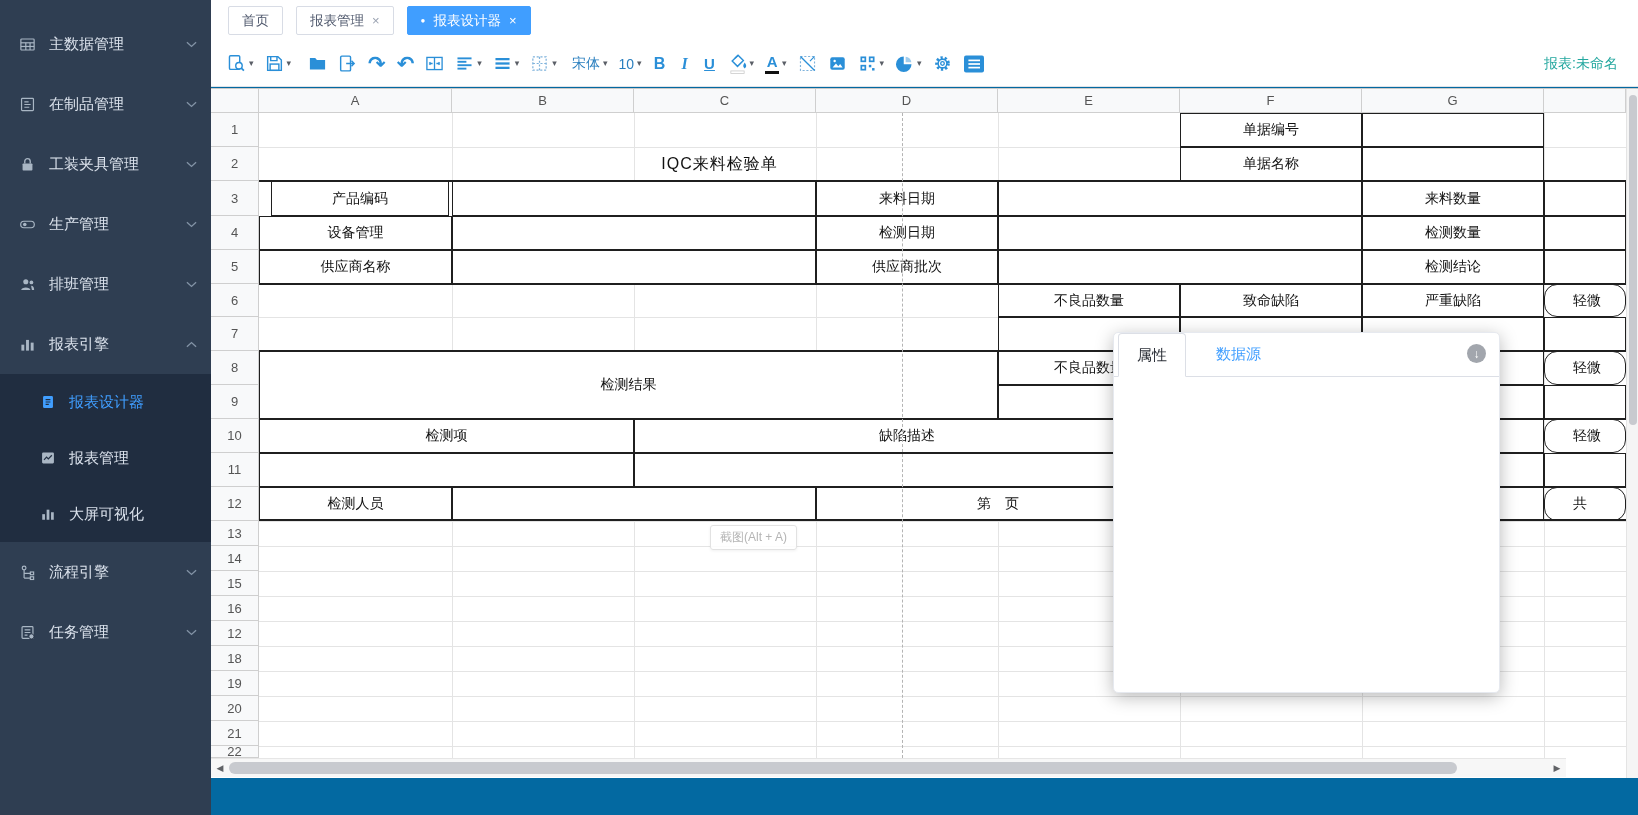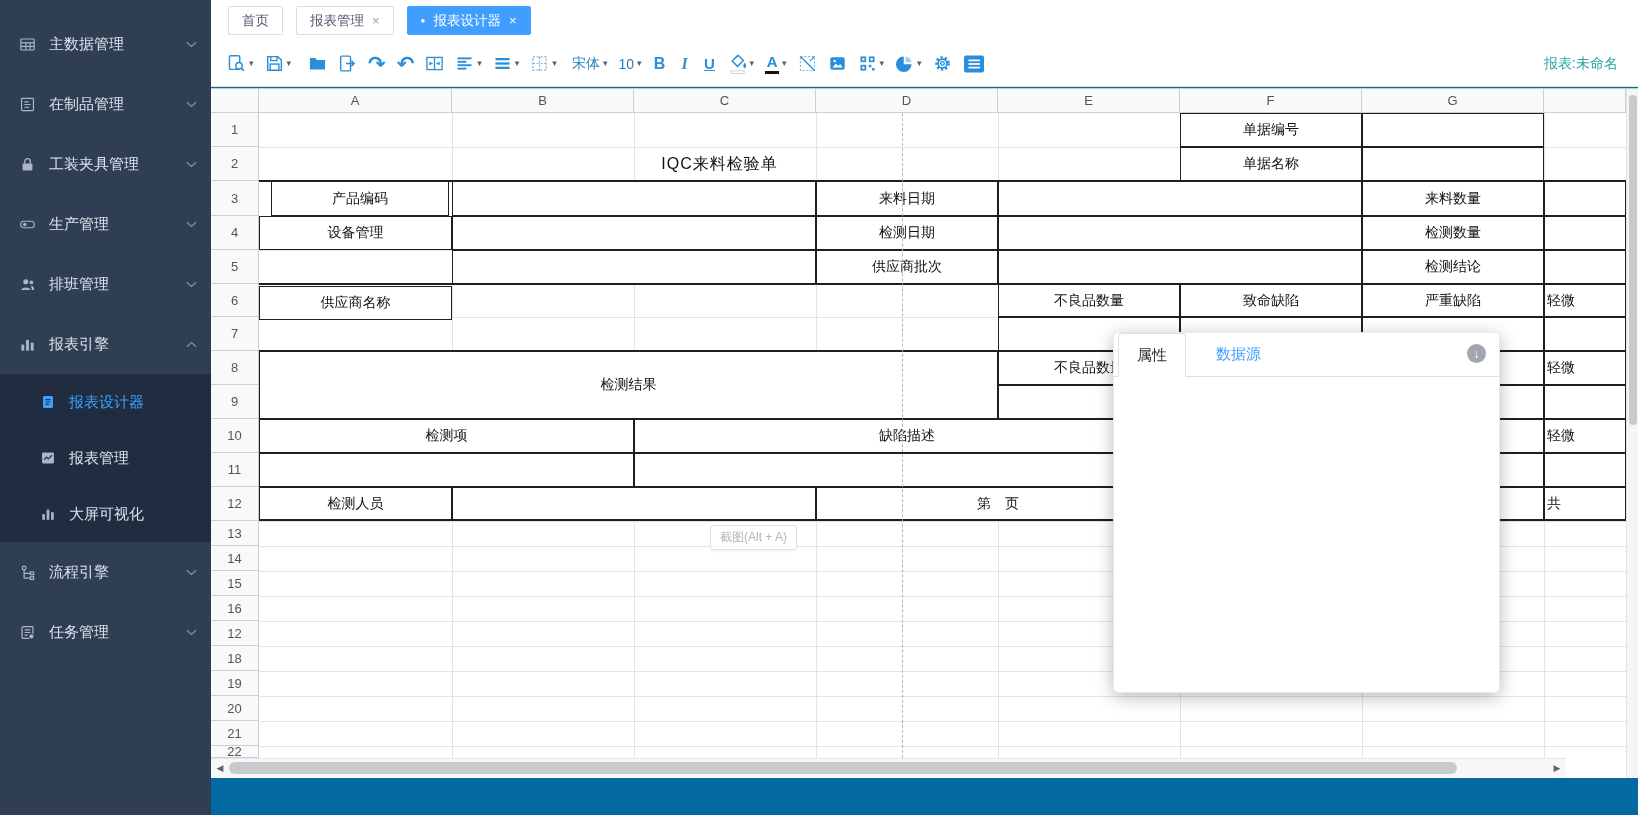--- a/index.html
+++ b/index.html
@@ -49,21 +49,21 @@
   .fc-bar{width:14px;height:3px;background:#111;margin-top:2px;}
   .report-label{margin-left:auto;font-size:14px;color:#23a79f;padding-right:6px;white-space:nowrap;}
 
   
   .sheet{position:absolute;left:0;top:88px;width:1427px;height:689px;background:#fff;overflow:hidden;border-top:1px solid #c9c9c9;}
   .corner,.colhdr,.rowhdr{position:absolute;box-sizing:border-box;background:#f8f9fa;border-right:1px solid #cfcfcf;border-bottom:1px solid #cfcfcf;display:flex;align-items:center;justify-content:center;font-size:13px;color:#555;z-index:5;}
   .gl{position:absolute;background:#e4e4e4;z-index:1;}
   .cell{position:absolute;box-sizing:border-box;background:#fff;border:1px solid #1f1f1f;display:flex;align-items:center;justify-content:center;font-size:14px;color:#111;z-index:2;overflow:hidden;white-space:nowrap;}
   .cell.plain{border:none;background:transparent;}
   .cell.title{font-size:16px;letter-spacing:1px;}
-  .cell.left{justify-content:flex-start;padding-left:2px;}
+  .cell.left{justify-content:flex-start;padding-left:28px;border-radius:13px;}
   .thk{position:absolute;background:#1f1f1f;z-index:3;}
   .print-guide{position:absolute;left:691px;top:24px;height:645px;width:0;border-left:1px dashed #b4b4b4;z-index:4;}
   .snip-tooltip{position:absolute;left:499px;top:436px;z-index:6;background:rgba(255,255,255,0.88);border:1px solid #e2e2e2;border-radius:3px;padding:3px 9px;font-size:12px;color:#b5b5b5;box-shadow:0 1px 3px rgba(0,0,0,0.06);}
 
   
   .float-panel{position:absolute;left:902px;top:243px;width:387px;height:361px;background:#fff;border:1px solid #e6e9ef;border-radius:5px;box-shadow:0 4px 18px rgba(0,0,0,0.28);z-index:10;box-sizing:border-box;}
   .fp-tabs{position:relative;height:44px;border-bottom:1px solid #dcdfe6;display:flex;align-items:stretch;padding-left:4px;box-sizing:border-box;}
   .fp-tab{display:flex;align-items:center;padding:0 18px;font-size:15px;cursor:pointer;}
   .fp-tab.active{border:1px solid #dcdfe6;border-bottom:1px solid #fff;margin-bottom:-1px;border-radius:4px 4px 0 0;background:#fff;color:#2c3038;}
   .fp-tab.link{color:#409eff;margin-left:12px;}
@@ -540,21 +540,21 @@
         <div class="cell" style="left: 605px; top: 92px; width: 182px; height: 35px;">来料日期</div>
         <div class="cell" style="left: 787px; top: 92px; width: 364px; height: 35px;"></div>
         <div class="cell" style="left: 1151px; top: 92px; width: 182px; height: 35px;">来料数量</div>
         <div class="cell" style="left: 1333px; top: 92px; width: 82px; height: 35px;"></div>
         <div class="cell" style="left: 48px; top: 127px; width: 193px; height: 34px;">设备管理</div>
         <div class="cell" style="left: 241px; top: 127px; width: 364px; height: 34px;"></div>
         <div class="cell" style="left: 605px; top: 127px; width: 182px; height: 34px;">检测日期</div>
         <div class="cell" style="left: 787px; top: 127px; width: 364px; height: 34px;"></div>
         <div class="cell" style="left: 1151px; top: 127px; width: 182px; height: 34px;">检测数量</div>
         <div class="cell" style="left: 1333px; top: 127px; width: 82px; height: 34px;"></div>
-        <div class="cell" style="left: 48px; top: 161px; width: 193px; height: 34px; margin-top: 36px;">供应商名称</div>
+        <div class="cell" style="left: 48px; top: 161px; width: 193px; height: 34px;">供应商名称</div>
         <div class="cell" style="left: 241px; top: 161px; width: 364px; height: 34px;"></div>
         <div class="cell" style="left: 605px; top: 161px; width: 182px; height: 34px;">供应商批次</div>
         <div class="cell" style="left: 787px; top: 161px; width: 364px; height: 34px;"></div>
         <div class="cell" style="left: 1151px; top: 161px; width: 182px; height: 34px;">检测结论</div>
         <div class="cell" style="left: 1333px; top: 161px; width: 82px; height: 34px;"></div>
         <div class="cell" style="left: 787px; top: 195px; width: 182px; height: 33px;">不良品数量</div>
         <div class="cell" style="left: 1151px; top: 195px; width: 182px; height: 33px;">严重缺陷</div>
         <div class="cell" style="left: 969px; top: 195px; width: 182px; height: 33px;">致命缺陷</div>
         <div class="cell left" style="left: 1333px; top: 195px; width: 82px; height: 33px;">轻微</div>
         <div class="cell" style="left: 787px; top: 228px; width: 182px; height: 34px;"></div>

